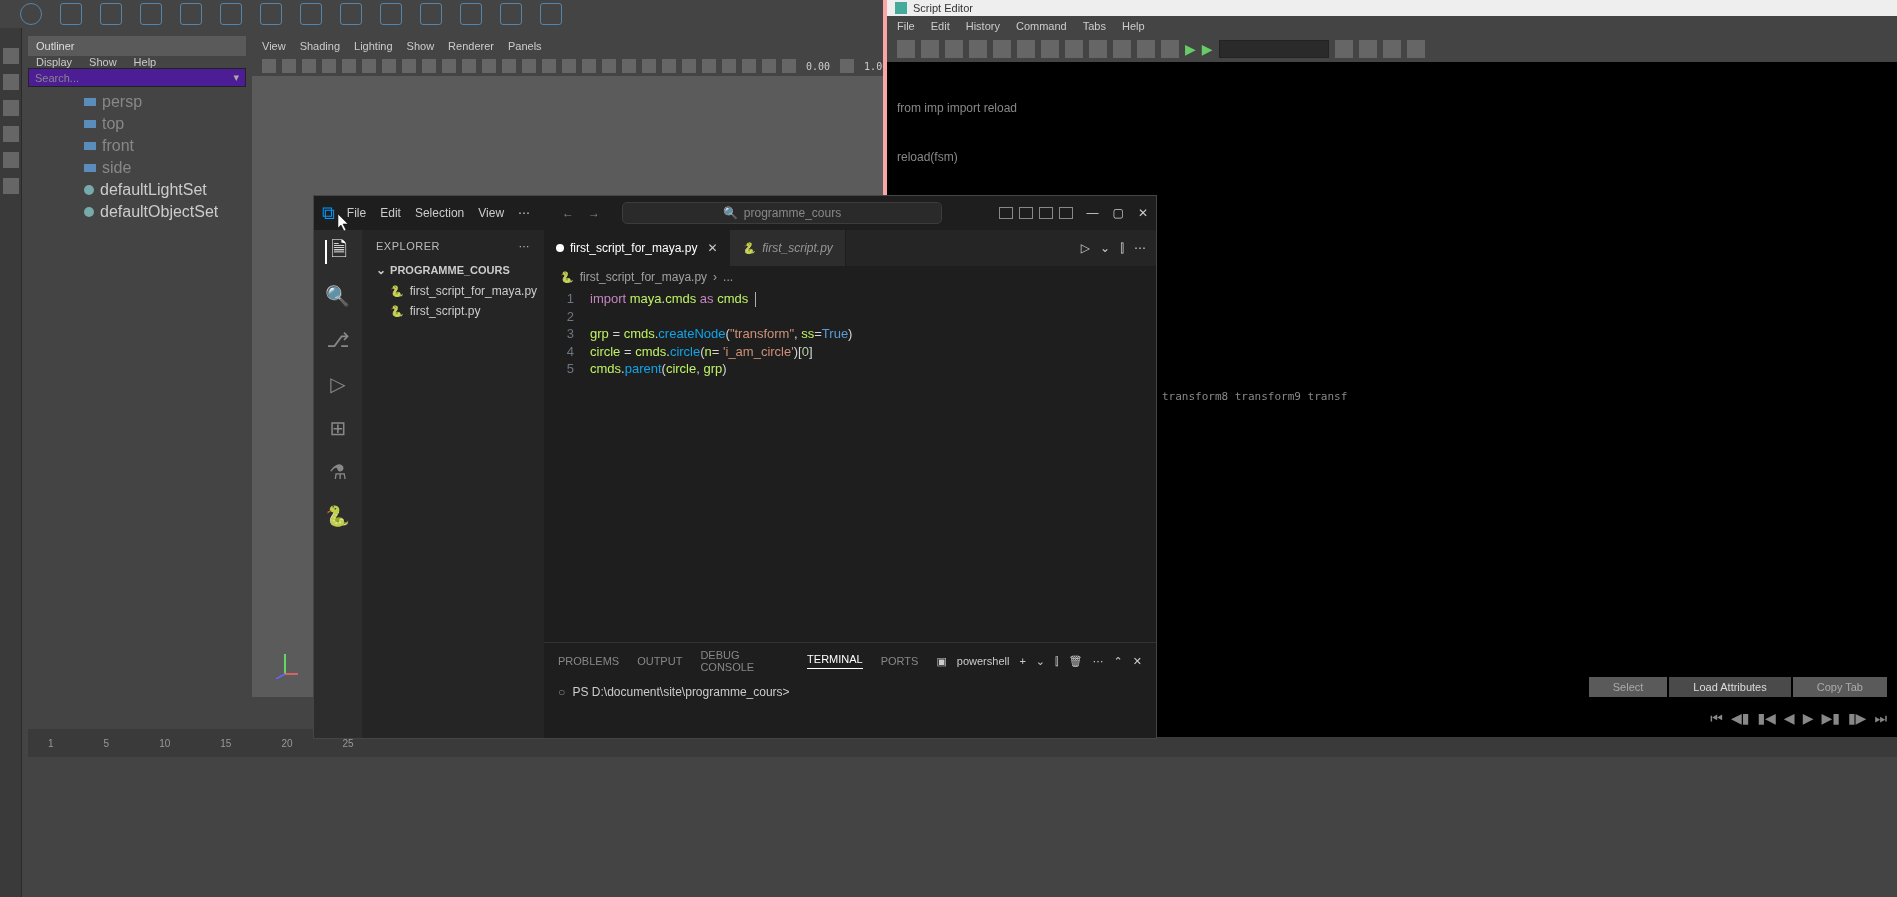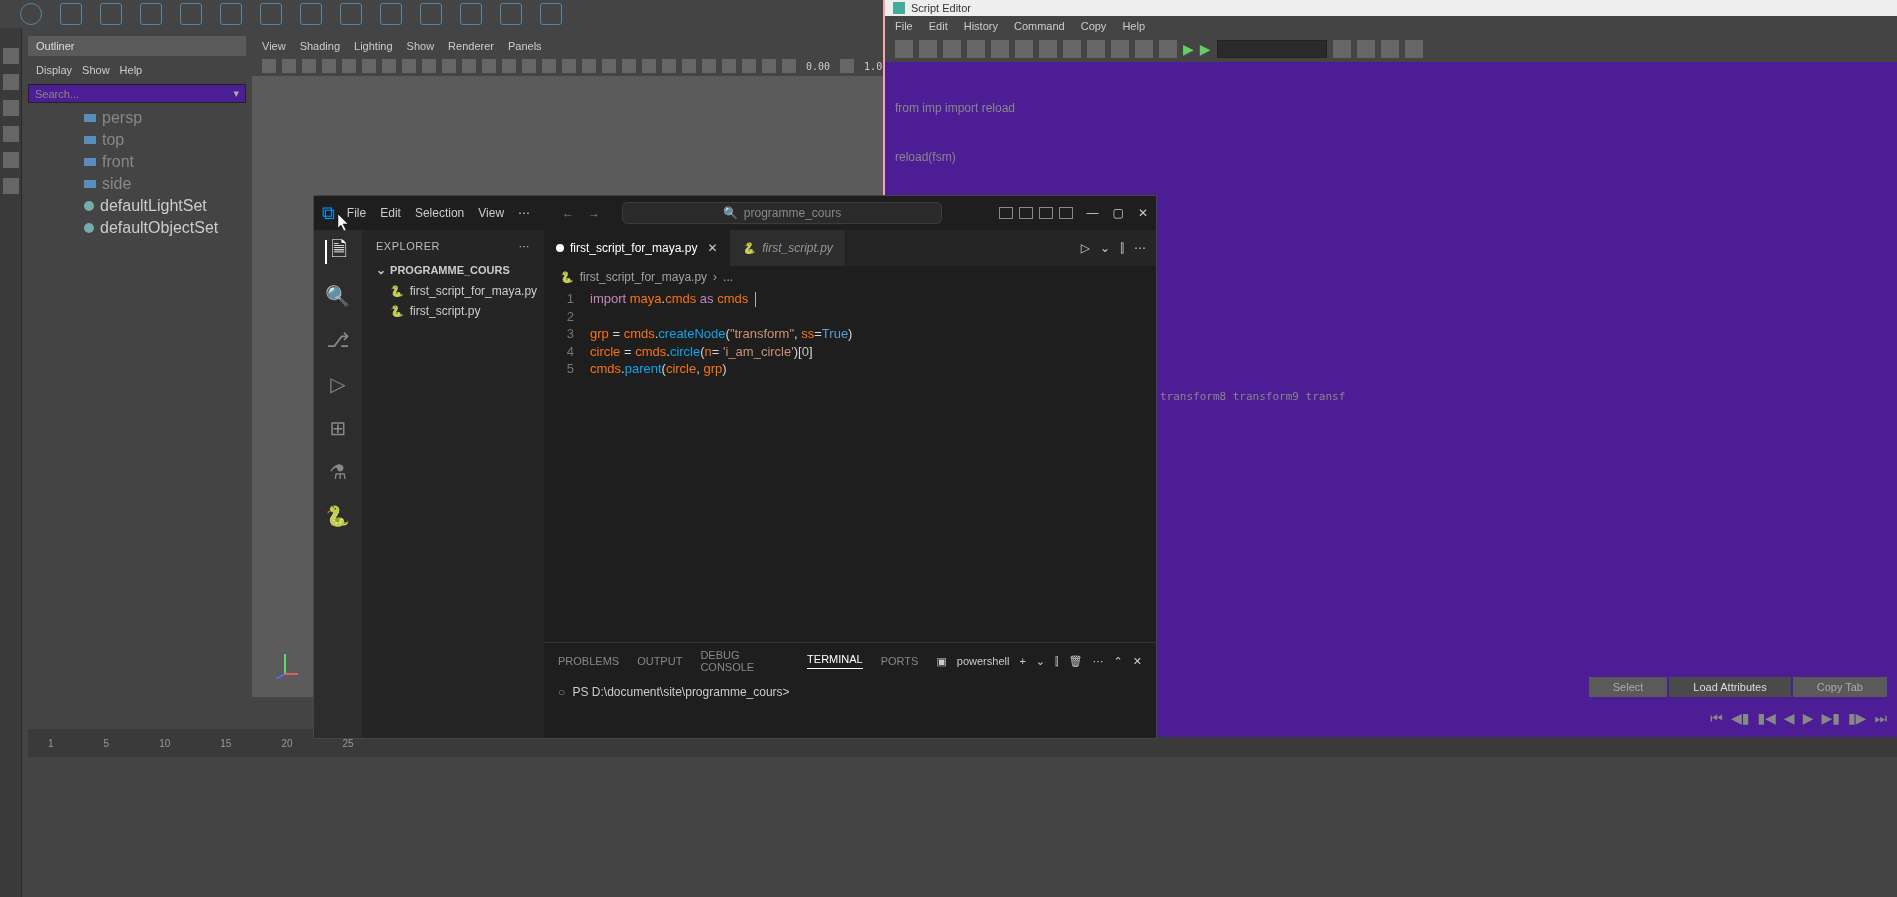--- a/index.html
+++ b/index.html
@@ -7,41 +7,41 @@
 
 
 .maya-bg { position: absolute; inset: 0; background: #444444; }
 .maya-toolbar-top { position: absolute; top: 0; left: 0; right: 0; height: 28px; background: #444444; display: flex; align-items: center; padding-left: 20px; gap: 18px; }
 .maya-toolbar-top .tool-icon { width: 22px; height: 22px; border: 1px solid #5a9fd4; border-radius: 3px; opacity: 0.7; }
 .maya-left-strip { position: absolute; left: 0; top: 28px; width: 22px; bottom: 0; background: #3a3a3a; border-right: 1px solid #2a2a2a; display: flex; flex-direction: column; gap: 10px; padding-top: 20px; align-items: center; }
 .maya-left-strip .tool { width: 16px; height: 16px; background: #666; }
 
 .outliner { position: absolute; left: 28px; top: 36px; width: 218px; bottom: 180px; background: #444444; }
 .outliner-title { background: #5a5a5a; padding: 4px 8px; font-size: 11px; color: #ddd; }
-.outliner-menu { display: flex; gap: 10px; padding: 8px 8px; font-size: 11px; }
+.outliner-menu { display: flex; gap: 17px; padding: 0 8px; font-size: 11px; }
 .outliner-search { padding: 2px 6px; background: #4c1d95; border: 1px solid #222; color: #888; font-size: 11px; display: flex; align-items: center; }
 .outliner-search::after { content: '▾'; margin-left: auto; color: #aaa; }
 .outliner-tree { padding: 4px 0; }
 .outliner-item { padding: 2px 0 2px 56px; font-size: 16px; color: #888; display: flex; align-items: center; gap: 6px; }
 .outliner-item.set { color: #ccc; padding-left: 56px; }
 .cam-icon { width: 12px; height: 8px; background: #5a8dbc; display: inline-block; }
 .set-icon { width: 10px; height: 10px; border-radius: 50%; background: #7aa; display: inline-block; }
 
 .viewport { position: absolute; left: 252px; top: 36px; right: 0; bottom: 200px; background: #5b5b5b; }
 .viewport-menu { display: flex; gap: 14px; padding: 4px 10px; background: #444; font-size: 11px; }
 .viewport-icons { display: flex; gap: 6px; padding: 3px 10px; background: #444; align-items: center; }
 .viewport-icons .vi { width: 14px; height: 14px; background: #666; }
 .viewport-icons .num { font-family: monospace; font-size: 10px; color: #ccc; padding: 0 4px; }
 .viewport-area { position: absolute; top: 46px; left: 0; right: 0; bottom: 0; background: #5b5b5b; }
 .axis-gizmo { position: absolute; left: 18px; bottom: 18px; width: 30px; height: 30px; }
 
 .timeline { position: absolute; left: 28px; right: 0; bottom: 140px; height: 28px; background: #3a3a3a; display: flex; align-items: center; padding: 0 20px; gap: 50px; font-size: 10px; color: #999; }
 
 
-.script-editor { position: absolute; right: 0; top: 0; width: 1014px; bottom: 160px; background: #4c1d95; border-left: 2px solid #fca5a5; }
+.script-editor { position: absolute; right: 0; top: 0; width: 1014px; bottom: 160px; background: #000000; border-left: 4px solid #fca5a5; }
 .se-titlebar { background: #eeeeee; color: #333; padding: 2px 8px; font-size: 11px; display: flex; align-items: center; gap: 6px; }
 .se-titlebar .se-logo { width: 12px; height: 12px; background: #4a9; }
 .se-menu { display: flex; gap: 16px; padding: 4px 10px; font-size: 11px; background: #444; }
 .se-toolbar { display: flex; gap: 6px; padding: 4px 10px; background: #444; align-items: center; }
 .se-toolbar .setb { width: 18px; height: 18px; background: #666; }
 .se-toolbar .play { color: #6c6; font-size: 14px; }
 .se-toolbar .search-field { background: #2a2a2a; width: 110px; height: 18px; border: 1px solid #222; }
 .se-output { padding: 6px 10px; font-family: 'Consolas', monospace; font-size: 12px; color: #888; line-height: 1.35; white-space: pre; }
 .se-output .line { display: block; }
 .se-bottom-row { position: absolute; bottom: 330px; left: 0; right: 0; padding: 4px 10px; font-family: monospace; font-size: 11px; color: #888; overflow: hidden; white-space: nowrap; }
@@ -85,21 +85,21 @@
 .vs-tab .dot { width: 8px; height: 8px; border-radius: 50%; background: #fff; }
 .vs-tab .x { color: #ccc; margin-left: 4px; }
 .vs-tab-actions { margin-left: auto; display: flex; gap: 10px; padding: 0 10px; align-items: center; color: #ccc; }
 .vs-breadcrumb { padding: 4px 16px; font-size: 12px; color: #a0a0a0; display: flex; align-items: center; gap: 6px; }
 .vs-code { flex: 1; display: flex; font-family: 'Consolas', monospace; font-size: 13px; line-height: 1.35; padding-top: 2px; }
 .vs-gutter { width: 46px; text-align: right; color: #6e7681; padding-right: 16px; }
 .vs-lines { flex: 1; white-space: pre; color: #d4d4d4; }
 .kw { color: #c586c0; }
 .str { color: #ce9178; }
 .fn { color: #0ea5e9; }
-.var { color: #f97316; text-align: right; }
+.var { color: #bef264; text-align: right; }
 .num { color: #b5cea8; }
 .bool { color: #569cd6; }
 .op { color: #d4d4d4; }
 .cursor-line { position: relative; }
 .text-cursor { display: inline-block; width: 1px; height: 15px; background: #aeafad; vertical-align: middle; margin-left: 3px; }
 
 .vs-panel { height: 96px; border-top: 1px solid #333; display: flex; flex-direction: column; }
 .vs-panel-tabs { display: flex; gap: 18px; padding: 6px 14px; font-size: 11px; color: #888; align-items: center; }
 .vs-panel-tabs .pt.active { color: #fff; border-bottom: 1px solid #fff; padding-bottom: 3px; }
 .vs-panel-tabs .right { margin-left: auto; display: flex; gap: 10px; align-items: center; color: #ccc; }
@@ -240,21 +240,21 @@
 <div class="script-editor">
   <div class="se-titlebar">
     <span class="se-logo"></span>
     <span>Script Editor</span>
   </div>
   <div class="se-menu">
     <span>File</span>
     <span>Edit</span>
     <span>History</span>
     <span>Command</span>
-    <span>Copy</span>
+    <span>Tabs</span>
     <span>Help</span>
   </div>
   <div class="se-toolbar">
     <div class="setb"></div>
     <div class="setb"></div>
     <div class="setb"></div>
     <div class="setb"></div>
     <div class="setb"></div>
     <div class="setb"></div>
     <div class="setb"></div>

